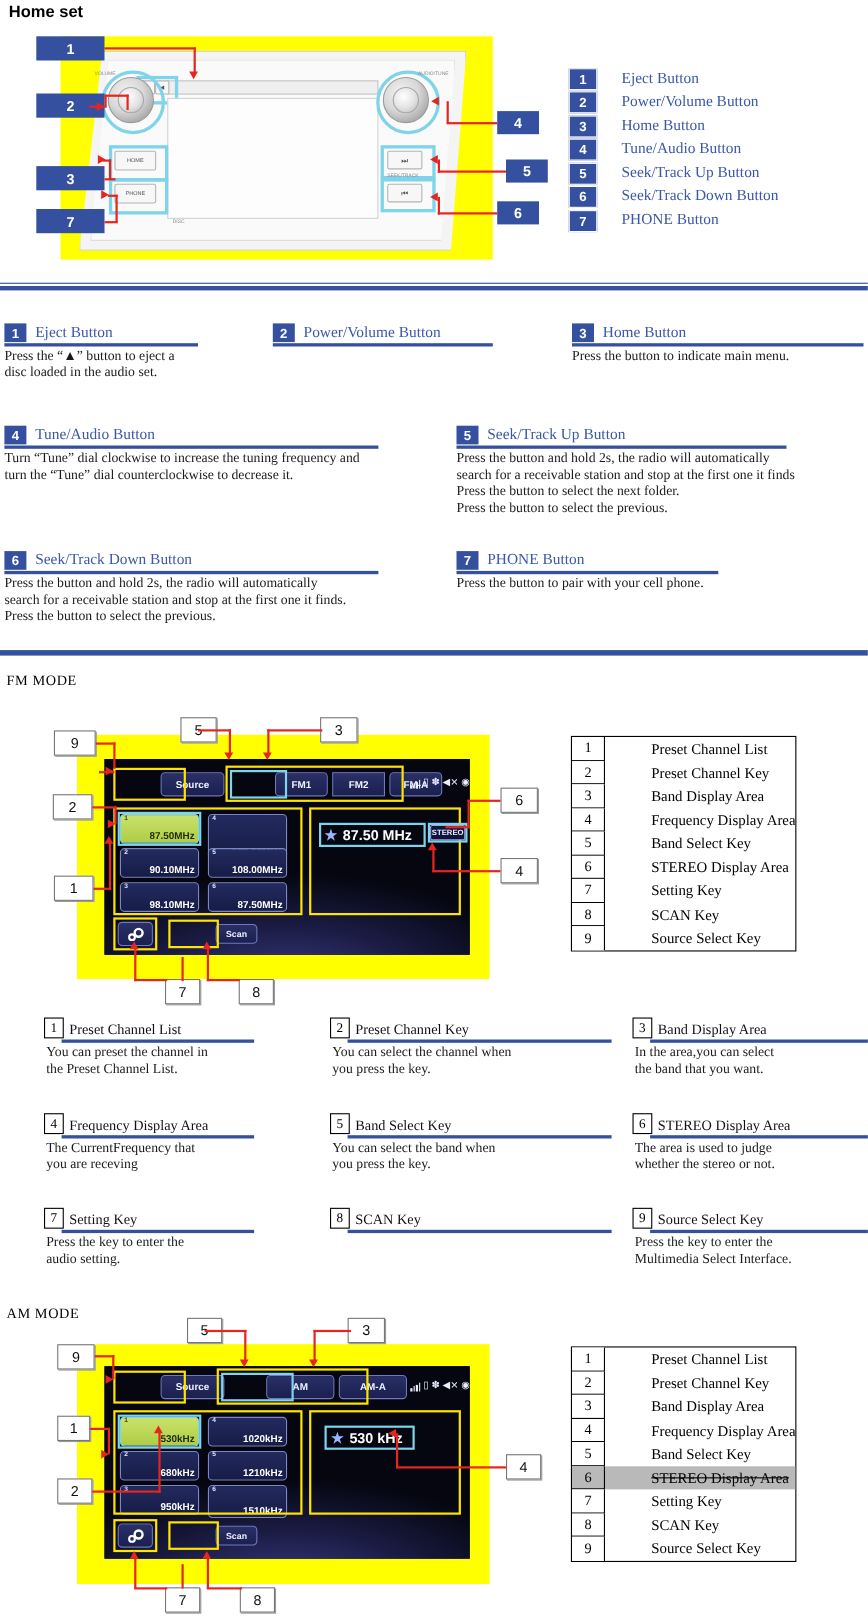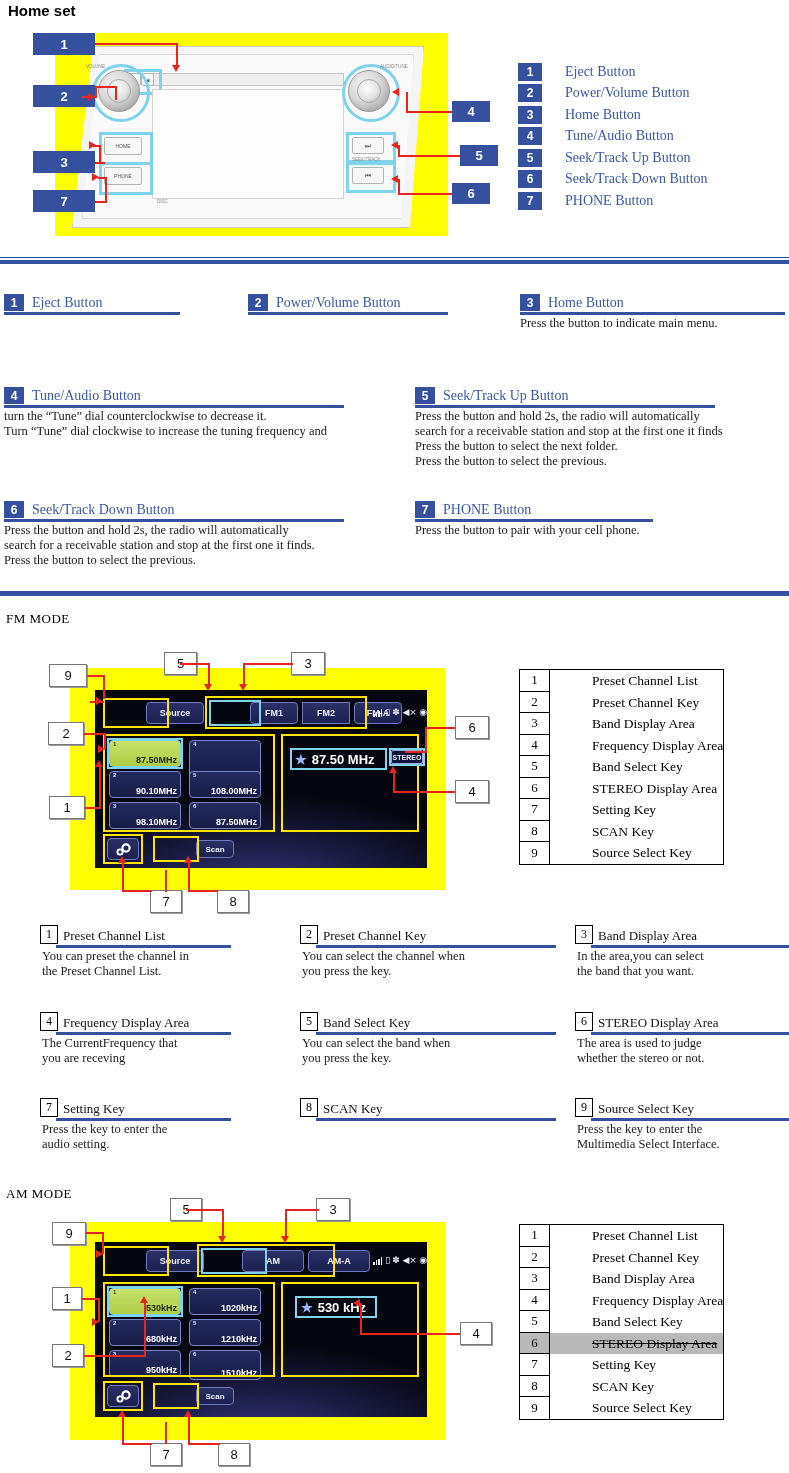--- a/index.html
+++ b/index.html
@@ -287,20 +287,24 @@
   <div class="section-rule-thin"></div>
   <div class="section-rule-thick"></div>
 </div>
 
 <div class="topic" style="left:4px;top:294px;width:180px;">
   <div class="topic-head">
     <div class="topic-num">1</div>
     <div class="topic-name">Eject Button</div>
   </div>
   <div class="topic-underline" style="width:176px;"></div>
+  <div class="topic-body">
+    <div>Press the “▲” button to eject a</div>
+    <div>disc loaded in the audio set.</div>
+  </div>
 </div>
 
 <div class="topic" style="left:248px;top:294px;width:205px;">
   <div class="topic-head">
     <div class="topic-num">2</div>
     <div class="topic-name">Power/Volume Button</div>
   </div>
   <div class="topic-underline" style="width:200px;"></div>
 </div>
 
@@ -315,22 +319,22 @@
   </div>
 </div>
 
 <div class="topic" style="left:4px;top:387px;width:392px;">
   <div class="topic-head">
     <div class="topic-num">4</div>
     <div class="topic-name">Tune/Audio Button</div>
   </div>
   <div class="topic-underline" style="width:340px;"></div>
   <div class="topic-body">
+    <div>Turn “Tune” dial clockwise to increase the tuning frequency and</div>
     <div>turn the “Tune” dial counterclockwise to decrease it.</div>
-    <div>Turn “Tune” dial clockwise to increase the tuning frequency and</div>
   </div>
 </div>
 
 <div class="topic" style="left:415px;top:387px;width:374px;">
   <div class="topic-head">
     <div class="topic-num">5</div>
     <div class="topic-name">Seek/Track Up Button</div>
   </div>
   <div class="topic-underline" style="width:300px;"></div>
   <div class="topic-body">

